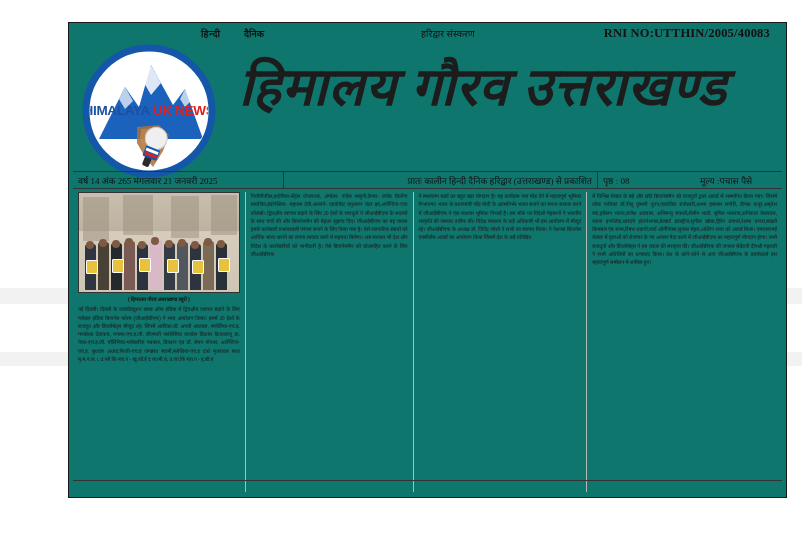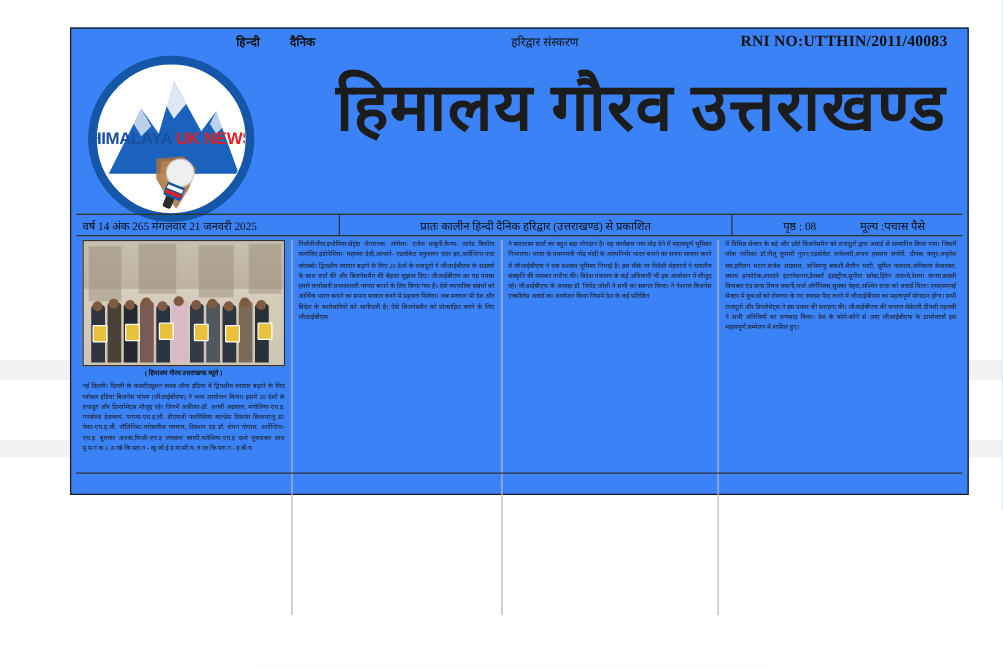--- a/index.html
+++ b/index.html
@@ -19,23 +19,23 @@
   .scan-band {
     position: absolute; left: 0; width: 802px;
     background: #f2f2f2; pointer-events: none;
   }
   .band-1 { top: 288px; height: 16px; }
   .band-2 { top: 352px; height: 14px; }
 
   
   #newspaper {
     position: absolute;
-    left: 56px; top: 22px;
-    width: 719px; height: 374px;
-    background: #3b82f6;
+    left: 68px; top: 22px;
+    width: 719px; height: 476px;
+    background: #0f766e;
     border: 1.4px solid #1a1a1a;
     padding: 0;
   }
 
   
   .masthead {
     position: relative;
     height: 148px;
     padding: 4px 14px 0 8px;
   }
@@ -71,28 +71,29 @@
   .logo {
     position: absolute; left: 12px; top: 20px;
     width: 136px; height: 136px;
   }
   .logo svg { display: block; }
 
   
   .title-main {
     position: absolute; left: 170px; top: 38px;
     width: 530px;
-    text-align: right;
+    text-align: left;
     font-family: "Liberation Serif", serif;
     font-size: 53px;
     font-weight: bold;
     color: #1c1c1c;
     letter-spacing: 1px;
     line-height: 1.0;
     white-space: nowrap;
+    font-style: italic;
   }
   .title-sub {
     position: absolute; left: 170px; top: 113px;
     width: 530px;
     text-align: center;
     font-family: "Liberation Serif", serif;
     font-size: 10.5px;
     color: #111;
     white-space: nowrap;
   }
@@ -107,22 +108,22 @@
     border-bottom: 1px solid #333;
     display: flex;
     align-items: center;
     font-family: "Liberation Serif", serif;
     font-size: 9px;
     color: #111;
   }
   .infobar .cell { padding: 0 5px; white-space: nowrap; }
   .infobar .sep { width: 1px; height: 100%; background: #333; }
   .infobar .left { width: 210px; }
-  .infobar .mid  { flex: 1; text-align: center; }
-  .infobar .pg   { width: 72px; text-align: right; }
+  .infobar .mid  { flex: 1; text-align: right; }
+  .infobar .pg   { width: 72px; text-align: left; }
   .infobar .pr   { width: 112px; text-align: center; }
 
   
   .headline {
     margin: 4px 4px 3px 4px;
     text-align: center;
     font-family: "Liberation Serif", serif;
     font-size: 12.5px;
     font-weight: bold;
     color: #111;
@@ -198,21 +199,21 @@
   <div class="scan-band band-2"></div>
 
   <div id="newspaper">
 
     <div class="masthead">
 
       <div class="kicker-row">
         <span class="kicker-hindi">हिन्दी</span>
         <span class="kicker-dainik">दैनिक</span>
         <span class="kicker-edition">हरिद्वार  संस्करण</span>
-        <span class="rni">RNI NO:UTTHIN/2011/40083</span>
+        <span class="rni">RNI NO:UTTHIN/2005/40083</span>
       </div>
 
       <div class="logo">
         <svg width="136" height="136" viewBox="0 0 136 136">
           <circle cx="68" cy="68" r="63" fill="#ffffff" stroke="#1457a8" stroke-width="7"></circle>
           <clipPath id="cc">
               <circle cx="68" cy="68" r="59"></circle>
             </clipPath>
           <g clip-path="url(#cc)">
 

